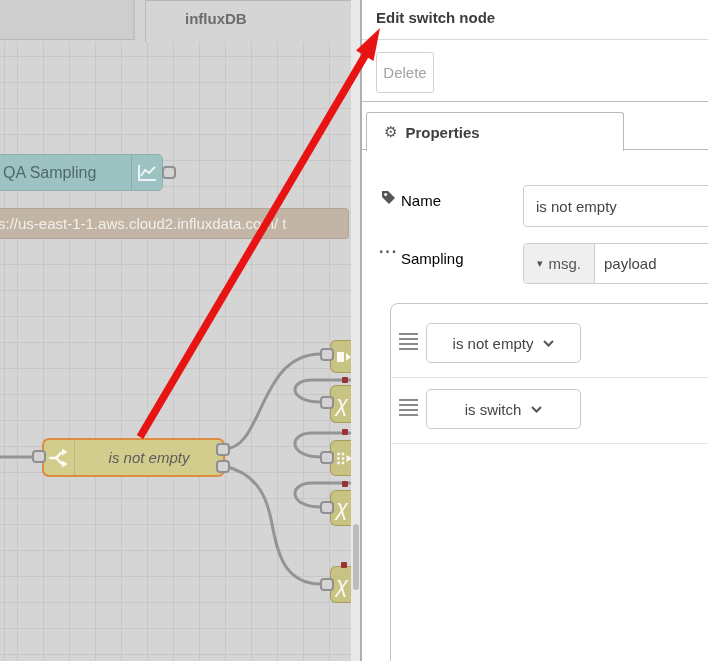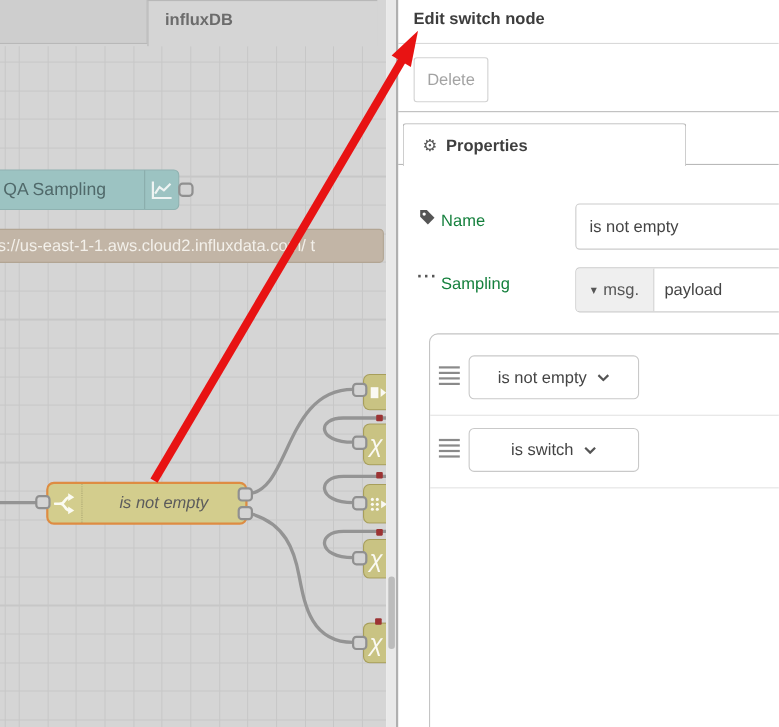--- a/index.html
+++ b/index.html
@@ -10,21 +10,21 @@
   
   .canvas { position:absolute; left:0; top:0; width:351px; height:661px; background:#d5d5d5; overflow:hidden; }
   .grid { position:absolute; left:0; top:42px; right:0; bottom:0;
     background-image:
       repeating-linear-gradient(to right, #c7c7c7 0, #c7c7c7 1px, transparent 1px, transparent 26px),
       repeating-linear-gradient(to bottom, #c7c7c7 0, #c7c7c7 1px, transparent 1px, transparent 26px);
     background-position:17px 14px; }
   .tabbar { position:absolute; left:0; top:0; right:0; height:42px; }
   .tab { position:absolute; top:0; height:40px; }
   .tab-inactive { left:0; width:135px; background:#cecece; border-right:2px solid #c2c2c2; border-bottom:1px solid #b8b8b8; }
-  .tab-active { left:134px; width:209px; height:42px; background:#d5d5d5; border-top:1px solid #b8b8b8; border-left:1px solid #b8b8b8; }
+  .tab-active { left:145px; width:209px; height:42px; background:#d5d5d5; border-top:1px solid #b8b8b8; border-left:1px solid #b8b8b8;padding-left:24px; }
   .tab-active span { display:inline-block; margin:9px 0 0 15px; font-size:15px; font-weight:bold; color:#6c6c6c; }
 
   svg.wires, svg.arrow-overlay { position:absolute; left:0; top:0; pointer-events:none; }
   svg.arrow-overlay { z-index:60; }
 
   .node { position:absolute; border-radius:6px; }
   .port { position:absolute; width:14px; height:13px; background:#d4d4d4; border:2px solid #909090; border-radius:4px; z-index:5; }
 
   .qa-node { left:-45px; top:154px; width:208px; height:37px; background:#9cc3c2; border:1px solid #8fb2b1; border-radius:5px; }
   .qa-label { position:absolute; left:0; right:32px; top:0; bottom:0; display:flex; align-items:center; justify-content:center;
@@ -48,29 +48,29 @@
   .marker { position:absolute; width:6px; height:6px; background:#9c3333; border-radius:1px; z-index:6; }
 
   .scroll-strip { position:absolute; left:351px; top:0; width:9px; height:661px; background:#e9e9e9; }
   .scroll-thumb { position:absolute; left:1.5px; top:524px; width:6px; height:66px; background:#bcbcbc; border-radius:3px; }
 
   
   .panel { position:absolute; left:360px; top:0; width:348px; height:661px; background:#fff; border-left:2px solid #b0b0b0; }
   .tray-header { position:absolute; left:0; top:0; right:0; height:40px; border-bottom:1px solid #d9d9d9; }
   .tray-title { position:absolute; left:14px; top:9px; font-size:15px; font-weight:bold; color:#3c3c3c; }
   .toolbar { position:absolute; left:0; top:41px; right:0; height:61px; border-bottom:1px solid #bcbcbc; }
-  .delete-btn { position:absolute; left:14px; top:11px; width:68px; height:41px; background:#fff; border:1px solid #d2d2d2;
+  .delete-btn { position:absolute; left:14px; top:11px; width:58px; height:41px; background:#fff; border:1px solid #d2d2d2;
     border-radius:3px; font-size:15px; color:#a3a3a3; font-family:inherit; }
   .tabrow-line { position:absolute; left:0; top:149px; right:0; height:1px; background:#b9b9b9; }
   .prop-tab { position:absolute; left:4px; top:112px; width:258px; height:39px; background:#fff; border:1px solid #b9b9b9;
     border-bottom:none; border-radius:3px 3px 0 0; z-index:2; display:flex; align-items:center; }
   .prop-tab .gear { margin-left:17px; font-size:15px; color:#555; }
   .prop-tab .lbl { margin-left:8px; font-size:15px; font-weight:bold; color:#3f3f3f; }
 
-  .form-row-label { position:absolute; font-size:15px; color:#15803d; }
+  .form-row-label { position:absolute; font-size:15px; color:#000000; }
   .row-icon { position:absolute; color:#555; }
   .tag-icon-svg { position:absolute; left:19px; top:190px; }
   .name-label { left:39px; top:192px; }
   .name-input { position:absolute; left:161px; top:185px; right:-16px; height:42px; border:1px solid #ccc; border-radius:4px;
     padding-left:12px; font-size:15px; color:#444; font-family:inherit; background:#fff; }
   .ellipsis-icon { left:17px; top:243px; font-size:16px; font-weight:bold; letter-spacing:1px; }
   .prop-label { left:39px; top:250px; }
   .typed-input { position:absolute; left:161px; top:243px; right:-16px; height:41px; border:1px solid #ccc; border-radius:4px;
     display:flex; overflow:hidden; }
   .typed-btn { width:71px; background:#efefef; border-right:1px solid #ccc; display:flex; align-items:center; justify-content:center;

